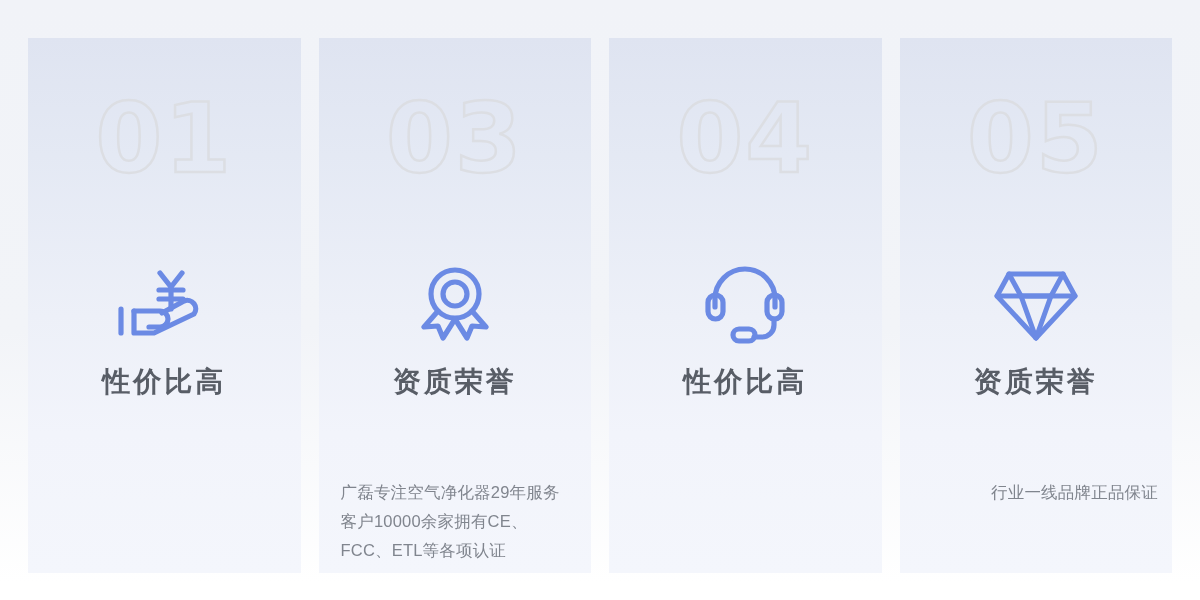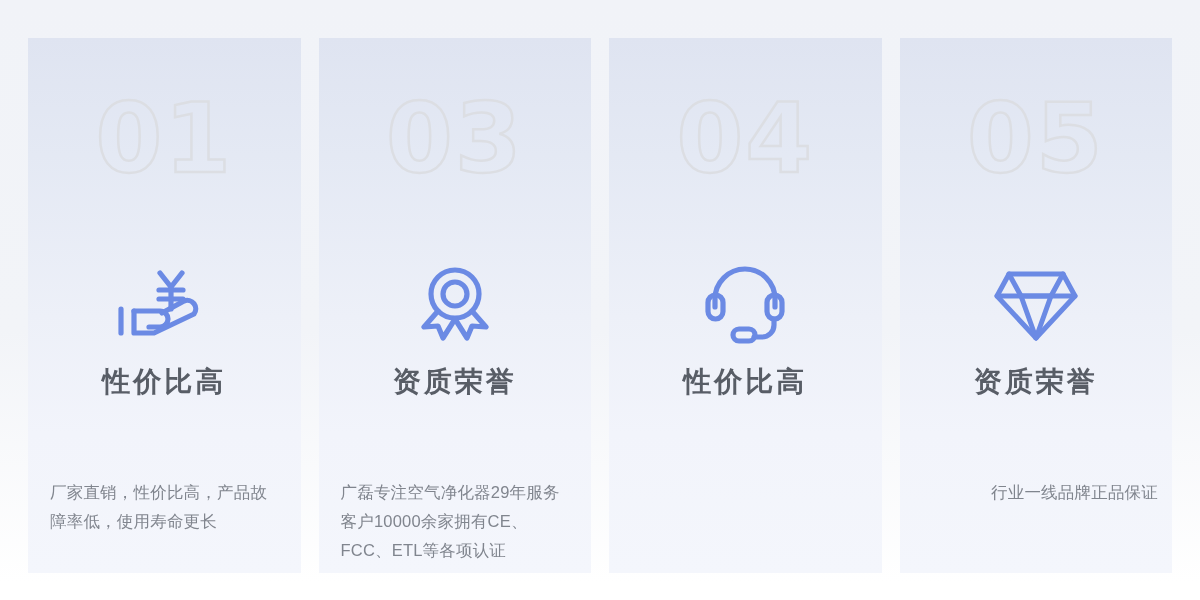--- a/index.html
+++ b/index.html
@@ -120,21 +120,20 @@
           <path d="M48 8 L59 22 L70 8"></path>
           <path d="M47 25 H71"></path>
           <path d="M47 34 H71"></path>
           <path d="M59 22 V44"></path>
           <path d="M9 44 V68"></path>
           <path d="M22 46 h26 a8 8 0 0 1 0 16 h-11"></path>
           <path d="M22 46 v22 h20 l40 -19 a8.5 8.5 0 0 0 -10 -13 L50 48"></path>
         </svg>
       </div>
       <div class="card-title">性价比高</div>
-      <div class="card-desc">厂家直销，性价比高，产品故障率低，使用寿命更长</div>
     </div>
 
 
     <div class="card">
       <div class="card-number">03</div>
       <div class="card-icon">
         <svg width="86" height="80" viewBox="0 0 86 80" fill="none" stroke="#6b8ae4" stroke-width="5.2" stroke-linecap="round" stroke-linejoin="round">
           <circle cx="43" cy="29" r="24"></circle>
           <circle cx="43" cy="29" r="12"></circle>
           <path d="M26 46 L12 62 L26 61 L31 73 L43 54"></path>

